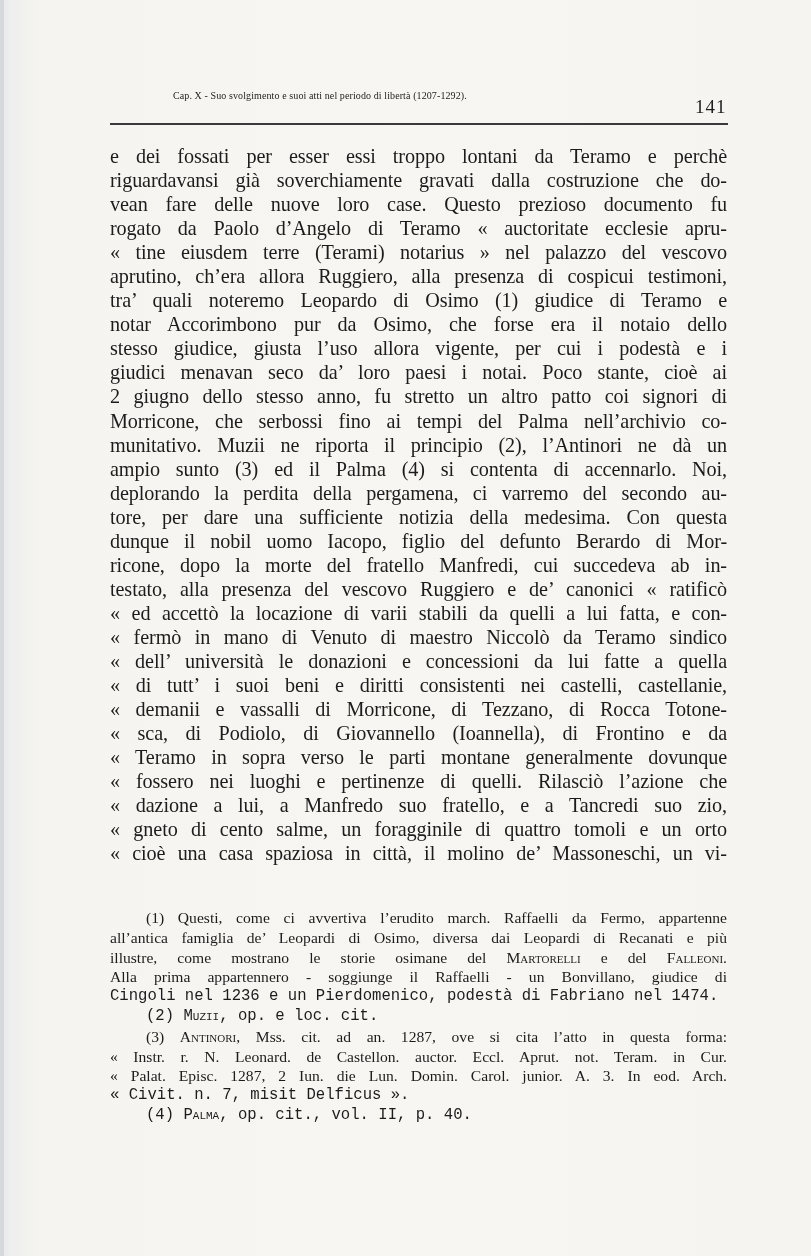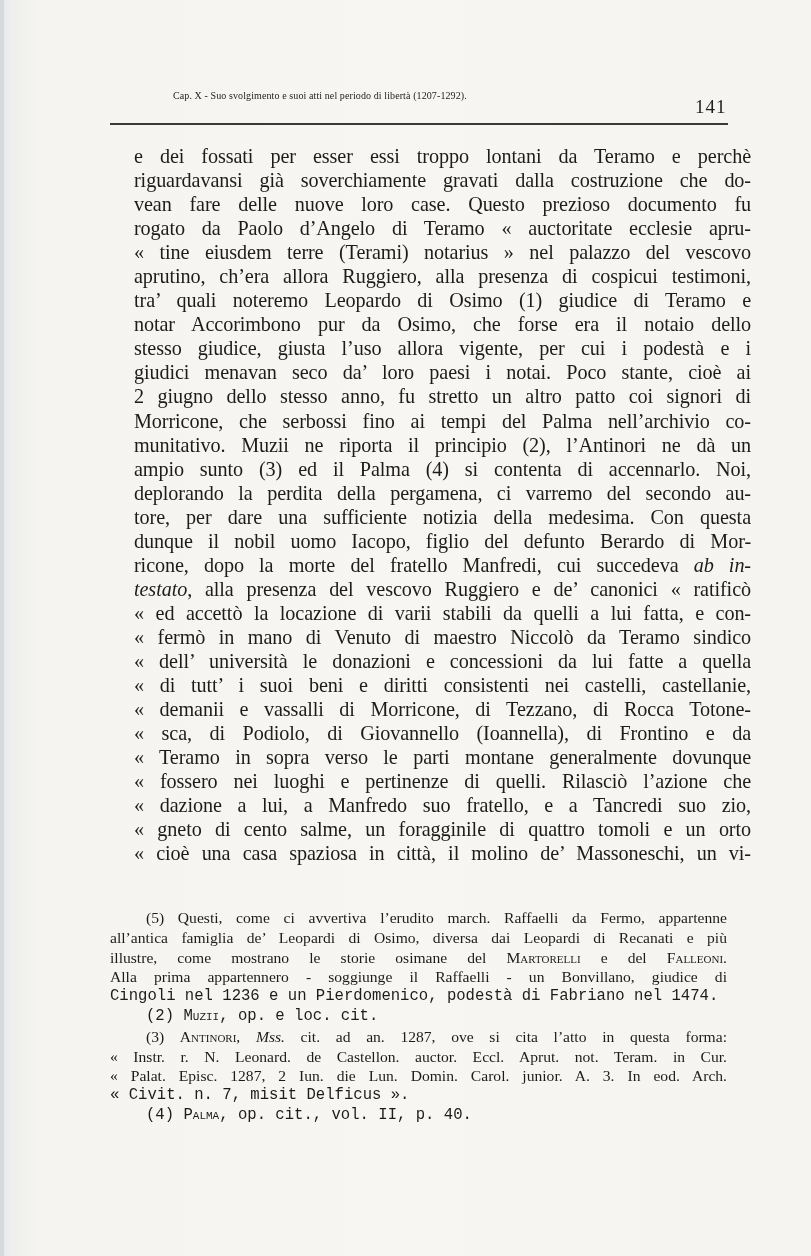--- a/index.html
+++ b/index.html
@@ -52,21 +52,20 @@
       top: 123px;
       width: 618px;
       height: 1.5px;
       background: #3a3a3a;
     }
     .main-text {
       position: absolute;
       left: 110px;
       top: 144px;
       width: 617px;
-      margin-left: 24px;
     }
     .line {
       display: block;
       height: 24.05px;
       line-height: 24px;
       font-size: 20.2px;
       white-space: nowrap;
       text-align: justify;
       text-align-last: justify;
       letter-spacing: -0.1px;
@@ -82,21 +81,21 @@
       height: 19.8px;
       line-height: 19.8px;
       font-size: 15.6px;
       white-space: nowrap;
       text-align: justify;
       text-align-last: justify;
     }
     .fn-line.indent { padding-left: 36px; }
     .fn-line.last { text-align-last: left; font-family: Liberation Mono, monospace; }
     .sc { font-variant: small-caps; }
-    .it { font-style: italic; }
+    .it { }
   </style>
 </head>
 <body>
 
 <div class="page">
   <div class="binding-edge"></div>
 
   <div class="running-head">Cap. X - Suo svolgimento e suoi atti nel periodo di libertà (1207-1292).</div>
   <div class="page-number">141</div>
   <div class="head-rule"></div>
@@ -129,21 +128,21 @@
     <span class="line">« sca, di Podiolo, di Giovannello (Ioannella), di Frontino e da</span>
     <span class="line">« Teramo in sopra verso le parti montane generalmente dovunque</span>
     <span class="line">« fossero nei luoghi e pertinenze di quelli. Rilasciò l’azione che</span>
     <span class="line">« dazione a lui, a Manfredo suo fratello, e a Tancredi suo zio,</span>
     <span class="line">« gneto di cento salme, un foragginile di quattro tomoli e un orto</span>
     <span class="line">« cioè una casa spaziosa in città, il molino de’ Massoneschi, un vi-</span>
   </div>
 
   <div class="footnotes">
     <div>
-      <span class="fn-line indent">(5) Questi, come ci avvertiva l’erudito march. Raffaelli da Fermo, appartenne</span>
+      <span class="fn-line indent">(1) Questi, come ci avvertiva l’erudito march. Raffaelli da Fermo, appartenne</span>
       <span class="fn-line">all’antica famiglia de’ Leopardi di Osimo, diversa dai Leopardi di Recanati e più</span>
       <span class="fn-line"><span>illustre, come mostrano le storie osimane del </span><span class="sc">Martorelli</span><span> e del </span><span class="sc">Falleoni</span><span>.</span></span>
       <span class="fn-line">Alla prima appartennero - soggiunge il Raffaelli - un Bonvillano, giudice di</span>
       <span class="fn-line last">Cingoli nel 1236 e un Pierdomenico, podestà di Fabriano nel 1474.</span>
     </div>
     <div>
       <span class="fn-line indent last"><span>(2) </span><span class="sc">Muzii</span><span>, op. e loc. cit.</span></span>
     </div>
     <div>
       <span class="fn-line indent"><span>(3) </span><span class="sc">Antinori</span><span>, </span><span class="it">Mss.</span><span> cit. ad an. 1287, ove si cita l’atto in questa forma:</span></span>

